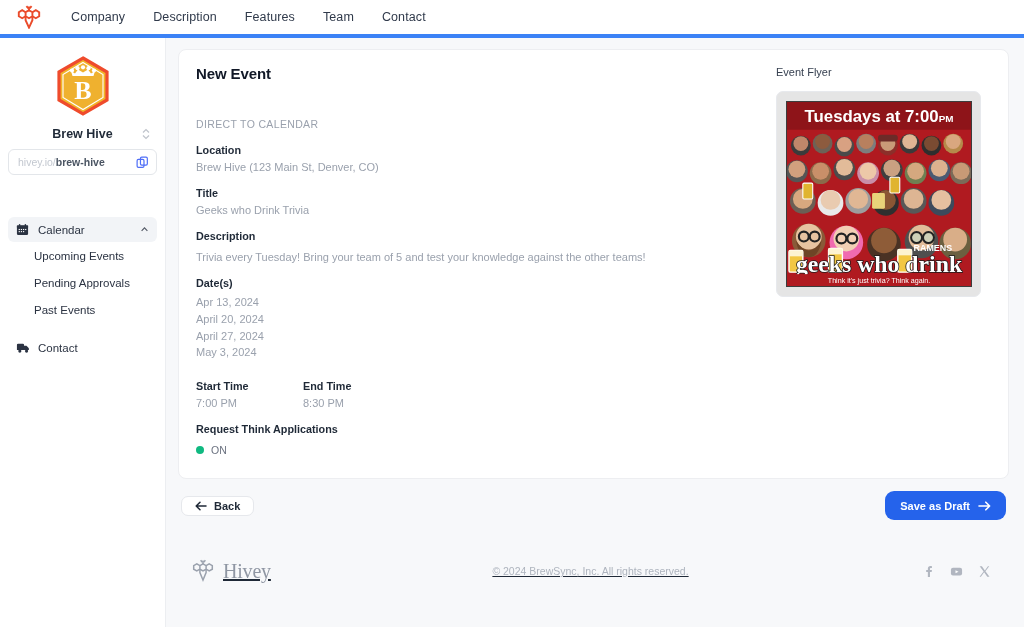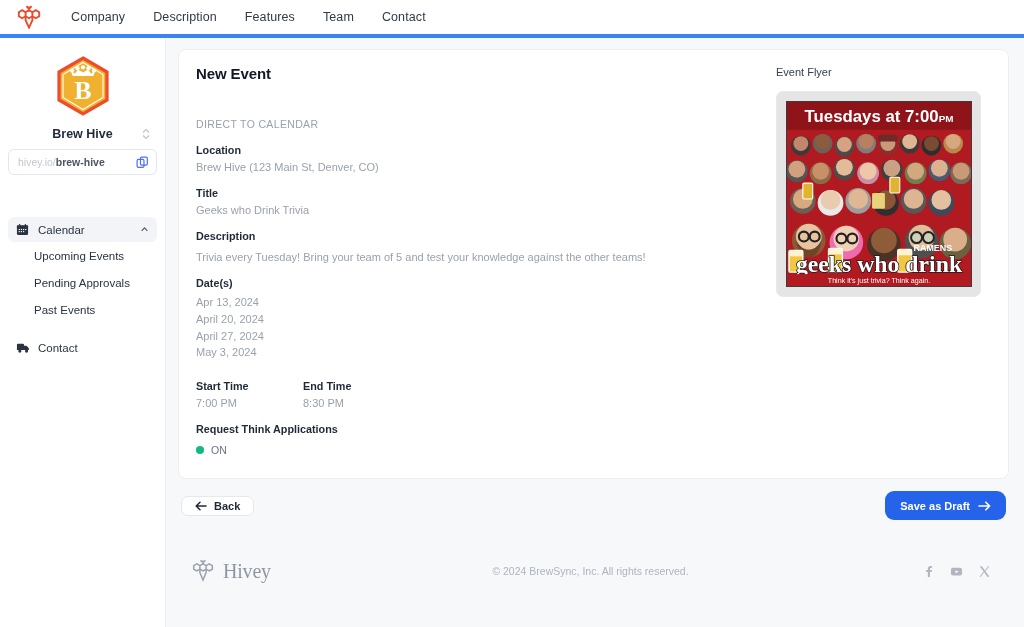--- a/index.html
+++ b/index.html
@@ -148,20 +148,21 @@
     padding: 0 15px; cursor: pointer;
     font-size: 11px; font-weight: bold; color: #ffffff;
   }
 
   
   .footer {
     flex: 0 0 auto; height: 74px;
     display: flex; align-items: center;
     padding: 0 18px 0 12px;
     margin-top: 14px;
+    text-decoration: underline;
   }
   .footer-brand { display: flex; align-items: center; gap: 7px; width: 300px; }
   .footer-brand-text { font-size: 20px; color: #8f96a3; font-family: "Liberation Serif", serif; letter-spacing: -.2px; }
   .footer-copy { flex: 1 1 auto; text-align: center; font-size: 10.5px; color: #aeb4be; }
   .footer-social { width: 300px; display: flex; justify-content: flex-end; align-items: center; gap: 15px; }
   .soc { width: 13px; height: 13px; opacity: .75; cursor: pointer; }
 </style>
 </head>
 <body>
 

